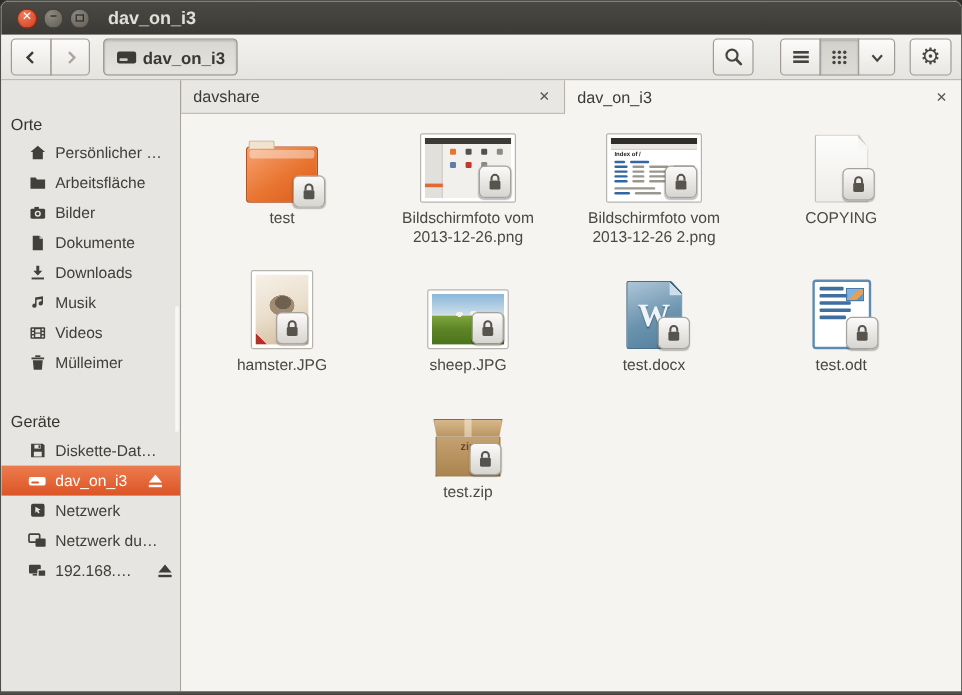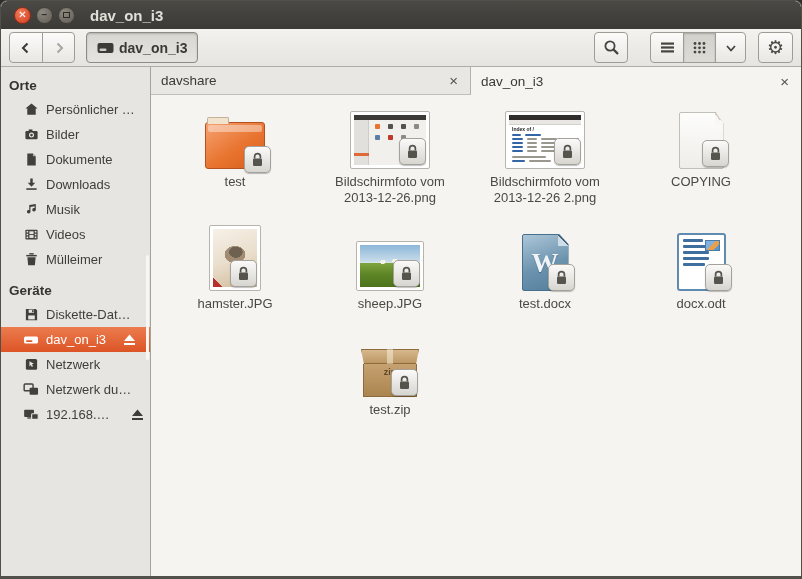--- a/index.html
+++ b/index.html
@@ -25,21 +25,21 @@
   .seg { display:flex; margin-left:22px; }
   .seg .tbtn { border-radius:0; margin-left:-1px; }
   .seg .first { border-radius:4px 0 0 4px; margin-left:0; width:34px; }
   .seg .mid { width:33px; background:linear-gradient(#d3d1cc,#dddbd6); box-shadow:inset 0 1px 2px rgba(0,0,0,.2); }
   .seg .last { border-radius:0 4px 4px 0; width:31px; }
   .gear-btn { width:35px; border-radius:4px; margin-left:12px; font-size:19px; color:#4a4842; }
 
   
   .main { flex:1; display:flex; min-height:0; }
   .sidebar { width:150px; flex:0 0 150px; background:#e7e5e2; border-right:1px solid #a7a39c; font-size:13px; color:#3f3e38; position:relative; overflow:hidden; }
-  .shead { font-weight:bold; font-size:13.5px; color:#35342e; padding-left:8px; height:24px; margin-top:6px; display:flex; align-items:center; }
+  .shead { font-weight:normal; font-size:13.5px; color:#35342e; padding-left:8px; height:24px; margin-top:24px; display:flex; align-items:center; }
   .srow { height:25px; display:flex; align-items:center; padding-left:22px; gap:7px; cursor:pointer; white-space:nowrap; }
   .srow .sicon { width:16px; height:16px; flex:0 0 16px; display:flex; align-items:center; justify-content:center; color:#41403b; }
   .srow.selected { background:linear-gradient(#ec7c4e,#dc5426); color:#fff; padding-right:8px; }
   .srow.selected .sicon { color:#fff; }
   .eject { margin-left:auto; margin-right:6px; display:flex; align-items:center; cursor:pointer; }
   .sb-thumb { position:absolute; right:1px; top:188px; width:3px; height:105px; background:#f8f7f5; border-radius:2px; }
 
   .content { flex:1; display:flex; flex-direction:column; min-width:0; }
   .tabbar { height:28px; flex:0 0 28px; display:flex; }
   .tab { display:flex; align-items:center; padding:0 10px; font-size:13.5px; color:#3b3a36; cursor:pointer; }
@@ -228,20 +228,28 @@
     <div class="sidebar">
       <div class="shead">Orte</div>
 
       <div class="srow">
         <span class="sicon">
             <svg width="15" height="15" viewBox="0 0 16 16">
               <path d="M8 1.5 14.5 7h-2v6.5h-9V7h-2z" fill="currentColor"></path>
             </svg>
           </span>
         <span>Persönlicher …</span>
+      </div>
+      <div class="srow">
+        <span class="sicon">
+            <svg width="15" height="15" viewBox="0 0 16 16">
+              <path d="M1.5 3h4.6l1.2 1.8h7.2v8.2h-13z" fill="currentColor"></path>
+            </svg>
+          </span>
+        <span>Arbeitsfläche</span>
       </div>
       <div class="srow">
         <span class="sicon">
             <svg width="15" height="15" viewBox="0 0 16 16">
               <rect x="1.5" y="4.3" width="13" height="8.7" rx="1.3" fill="currentColor"></rect>
               <rect x="5" y="2.6" width="4" height="2.2" fill="currentColor"></rect>
               <circle cx="8" cy="8.6" r="2.7" fill="#e7e5e2"></circle>
               <circle cx="8" cy="8.6" r="1.4" fill="currentColor"></circle>
             </svg>
           </span>
@@ -563,21 +571,21 @@
               <div class="oimg"></div>
             </div>
             <span class="emblem" style="right:-6px;bottom:0">
                   <svg width="13" height="16" viewBox="0 0 13 16">
                     <path d="M3.6 6.5V4.6a2.9 2.9 0 0 1 5.8 0v1.9" fill="none" stroke="#56544d" stroke-width="1.7"></path>
                     <rect x="2" y="6.5" width="9" height="7.5" rx="1.2" fill="#56544d"></rect>
                   </svg>
                 </span>
           </div>
             </div>
-          <div class="flabel">docx.odt</div>
+          <div class="flabel">test.odt</div>
         </div>
 
 
         <div class="cell" style="left:164px;top:240px">
           <div class="iconzone h3">
               <div class="pagewrap">
             <div class="icon-zip">
               <div class="zbody"></div>
                   <div class="zflap"></div>
                   <div class="ztape"></div>

